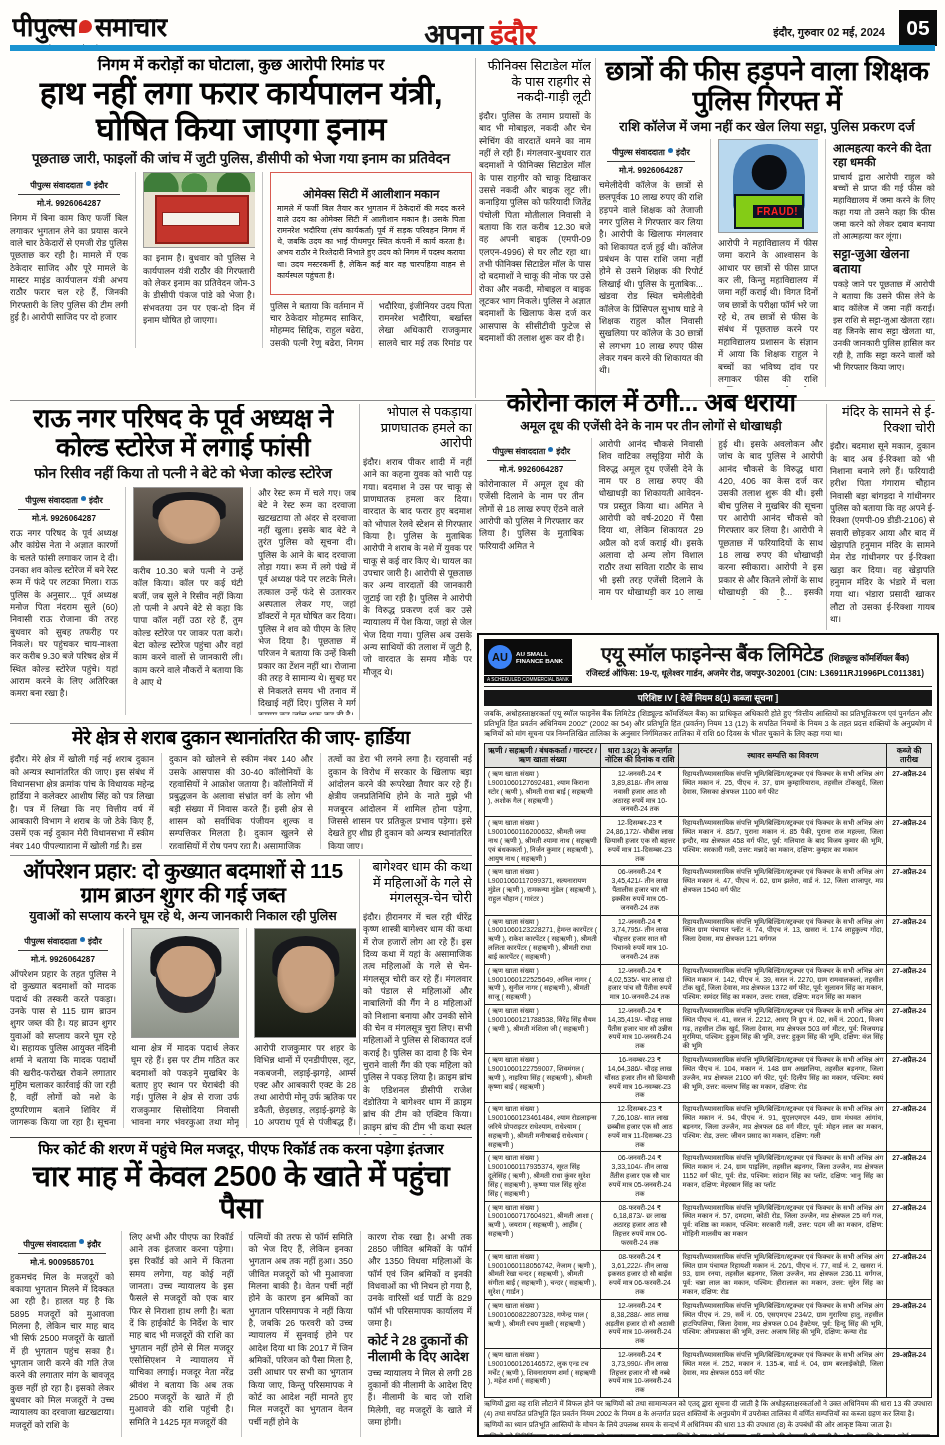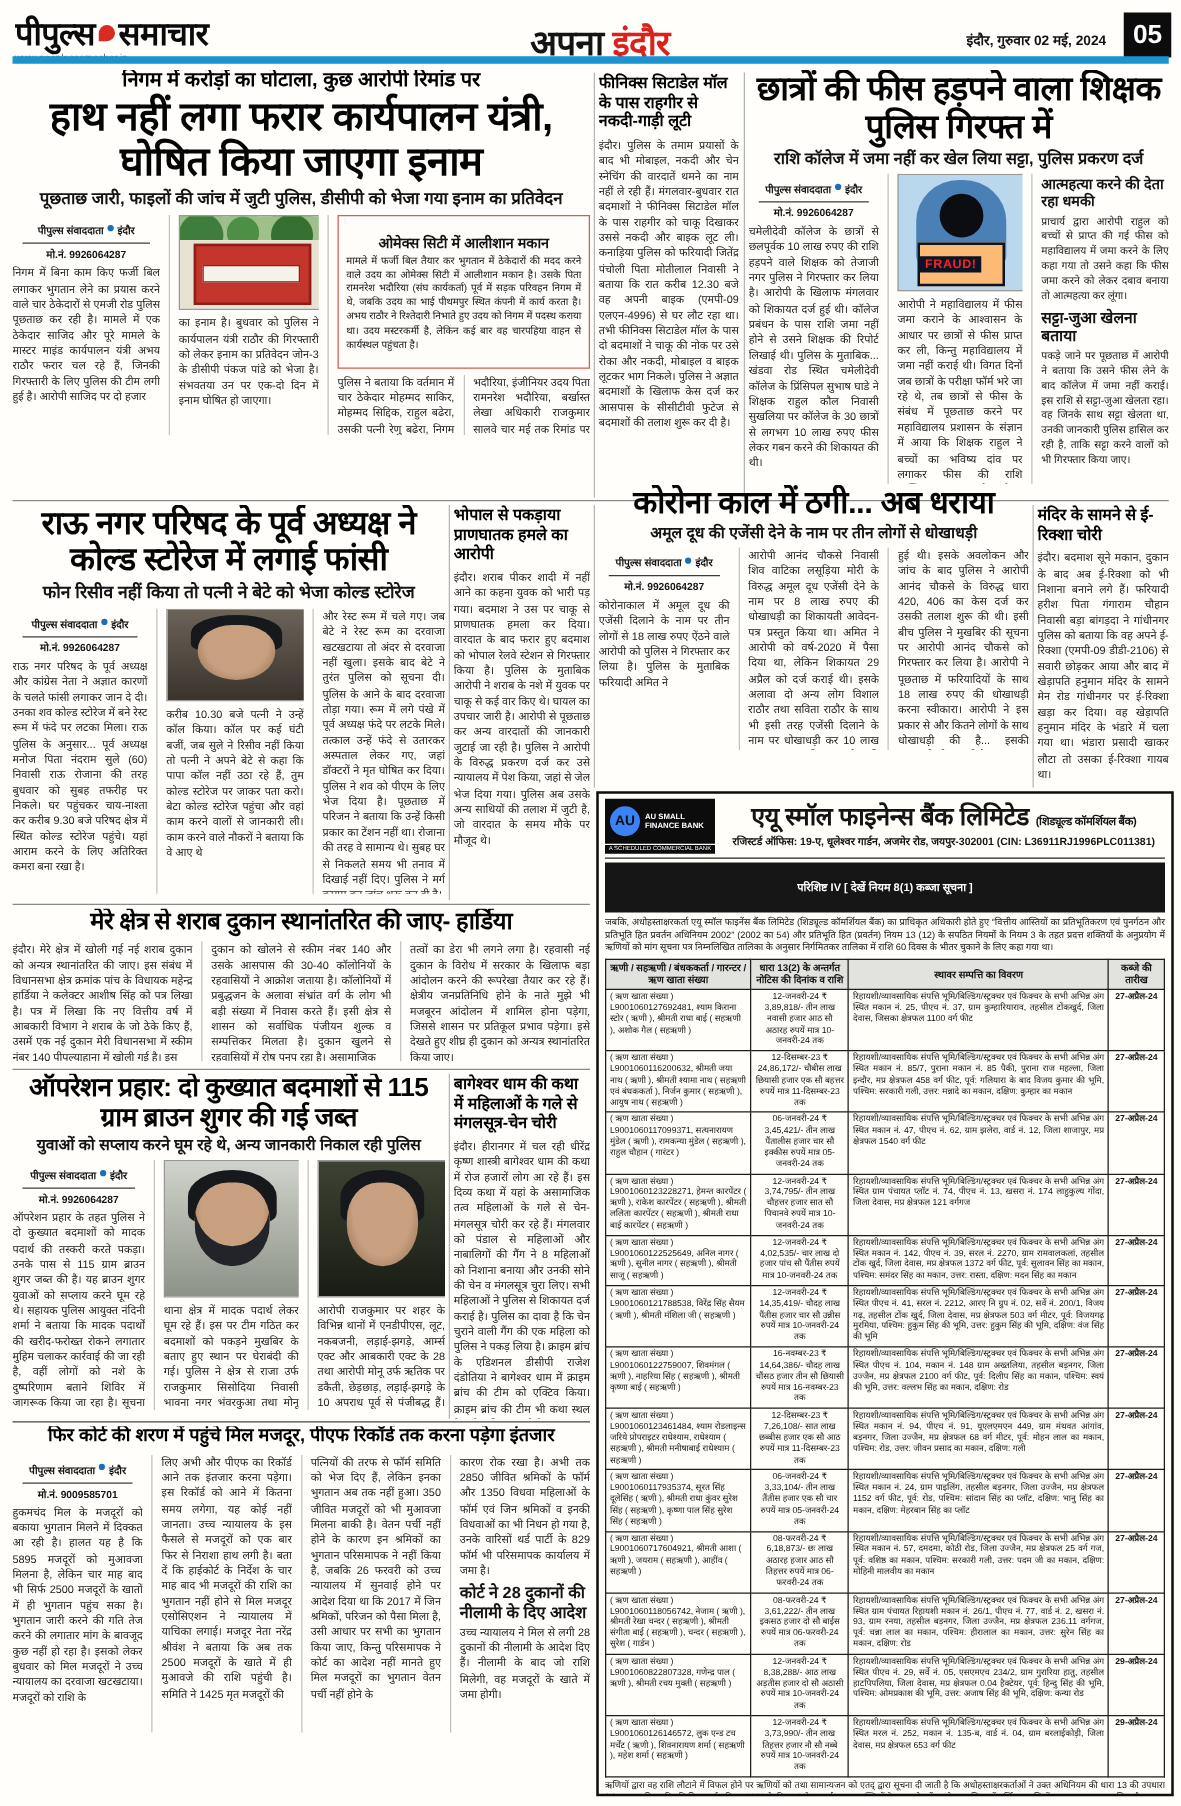--- a/index.html
+++ b/index.html
@@ -23,21 +23,21 @@
   .hl{font-weight:bold;text-align:center;color:#050505;line-height:1.12;letter-spacing:-0.4px;}
   .sub{font-weight:bold;text-align:center;line-height:1.2;}
   .byrow{text-align:center;margin:2px 8px 0;border-bottom:1px solid #3c3c3c;padding-bottom:2px;}
   .byrow span{font-size:8.2px;font-weight:bold;}
   .dot{display:inline-block;width:5px;height:5px;border-radius:50%;background:#1b6fb5;margin:0 3px 1px;vertical-align:middle;}
   .phone{font-size:8.2px;font-weight:bold;text-align:center;margin:2px 0 4px;}
   .bt{font-size:8.7px;text-align:justify;line-height:1.42;color:#1b1b1b;}
   .cols{display:flex;align-items:stretch;}
   .c{overflow:hidden;}
   .c + .c{border-left:1px solid #c2c2c2;padding-left:7px;margin-left:7px;}
-  .shl{font-size:12.8px;font-weight:bold;text-align:left;line-height:1.22;margin-bottom:5px;color:#000;}
+  .shl{font-size:12.8px;font-weight:normal;text-align:right;line-height:1.22;margin-bottom:5px;color:#000;}
   .redbox{border:1.5px solid #d85a50;padding:13px 6px;background:#fffdfa;}
   .redbox .t{font-size:11.5px;font-weight:bold;text-align:center;margin-bottom:2px;}
   .redbox .x{font-size:7.9px;text-align:justify;line-height:1.4;}
   .minihl{font-size:11.5px;font-weight:bold;line-height:1.2;margin:3px 0 2px;}
   
   .img{position:relative;border:1px solid #999;}
   .img-temple{background:linear-gradient(#cfe3ef 0 22%,#e8e2d2 22% 100%);}
   .img-temple .trees{position:absolute;left:0;top:0;width:100%;height:26%;background:
      radial-gradient(circle at 15% 80%,#3f7d3a 18%,transparent 19%),
      radial-gradient(circle at 45% 70%,#4d8f45 20%,transparent 21%),
@@ -49,36 +49,36 @@
      background:#17181c;border-radius:50% 50% 20% 20%;}
   .face::after{content:"";position:absolute;left:50%;top:16%;width:56%;height:62%;transform:translateX(-50%);
      background:radial-gradient(ellipse at 50% 32%,#c9a07f 58%,#8a6a50 100%);border-radius:46% 46% 52% 52%;}
   .beard::after{box-shadow:inset 0 -16px 0 #23242a;}
   .fraud{background:#b9d8ee;}
   .fraud .hood{position:absolute;left:50%;top:4%;width:72%;height:74%;transform:translateX(-50%);
      background:#4a80b6;border-radius:48% 48% 10% 10%;}
   .fraud .hood::after{content:"";position:absolute;left:50%;top:16%;width:48%;height:52%;transform:translateX(-50%);
      background:#0b0d12;border-radius:50%;}
   .fraud .laptop{position:absolute;left:50%;bottom:3%;width:66%;height:34%;transform:translateX(-50%);
-     background:#fdba74;border:2px solid #0b1425;display:flex;align-items:center;justify-content:flex-start;}
+     background:#84cc16;border:2px solid #0b1425;display:flex;align-items:center;justify-content:flex-end;}
   .fraud .laptop span{color:#ff2222;font-weight:bold;font-size:10px;background:#0b1425;padding:1px 4px;letter-spacing:0.5px;}
   
   .bank{border:2px solid #0d0d0d;padding:4px 5px;background:#fffef9;}
   .bank-head{display:flex;gap:6px;align-items:center;border-bottom:1px solid #222;padding-bottom:3px;}
   .aulogo{flex:0 0 88px;}
   .aulogo .top{background:#0c0c0c;color:#fff;height:36px;display:flex;align-items:center;gap:4px;padding:2px 4px;box-sizing:border-box;}
   .aucircle{width:24px;height:24px;border-radius:50%;background:#3b82f6;color:#111;font-weight:bold;font-size:11px;
      display:flex;align-items:center;justify-content:center;flex:0 0 24px;}
   .autext{font-size:6.2px;font-weight:bold;line-height:1.15;}
   .ausub{background:#0c0c0c;color:#fff;font-size:4.8px;text-align:center;padding:1px 0;margin-top:1px;}
   .bank-titles{flex:1;text-align:center;}
   .bank-title{font-size:20px;font-weight:bold;letter-spacing:-0.3px;line-height:1.05;}
   .bank-title small{font-size:9px;margin-top:48px;}
   .bank-regd{font-size:8.4px;font-weight:bold;margin-top:2px;}
-  .bank-bar{background:#161616;color:#fff;font-size:8.8px;font-weight:bold;text-align:center;padding:14px 0;margin:3px 0;}
+  .bank-bar{background:#161616;color:#fff;font-size:8.8px;font-weight:bold;text-align:center;padding:2px 0;margin:3px 0;}
   .bank-intro{font-size:7.4px;text-align:justify;line-height:1.38;margin-bottom:3px;}
   table.bnk{width:100%;border-collapse:collapse;table-layout:fixed;}
   .bnk th{border:1px solid #1c1c1c;background:#e2e2df;font-size:7.8px;font-weight:bold;padding:2px;line-height:1.25;}
   .bnk td{border:1px solid #1c1c1c;font-size:6.9px;line-height:1.28;padding:2px 3px;vertical-align:top;}
   .bnk td.n{text-align:center;}
   .bnk td.p{text-align:justify;}
   .bnk td.d{text-align:center;font-weight:bold;}
   .bank-foot{font-size:7.1px;text-align:justify;line-height:1.35;margin-top:2px;}
 </style>
 </head>
@@ -257,20 +257,21 @@
 
   <div class="sec" style="left:363px;top:859px;width:109px;height:276px;">
     <div class="shl">बागेश्वर धाम की कथा में महिलाओं के गले से मंगलसूत्र-चेन चोरी</div>
     <div class="bt">इंदौर। हीरानगर में चल रही धीरेंद्र कृष्ण शास्त्री बागेश्वर धाम की कथा में रोज हजारों लोग आ रहे हैं। इस दिव्य कथा में यहां के असामाजिक तत्व महिलाओं के गले से चेन-मंगलसूत्र चोरी कर रहे हैं। मंगलवार को पंडाल से महिलाओं और नाबालिगों की गैंग ने 8 महिलाओं को निशाना बनाया और उनकी सोने की चेन व मंगलसूत्र चुरा लिए। सभी महिलाओं ने पुलिस से शिकायत दर्ज कराई है। पुलिस का दावा है कि चेन चुराने वाली गैंग की एक महिला को पुलिस ने पकड़ लिया है। क्राइम ब्रांच के एडिशनल डीसीपी राजेश दंडोतिया ने बागेश्वर धाम में क्राइम ब्रांच की टीम को एक्टिव किया। क्राइम ब्रांच की टीम भी कथा स्थल के फुटेज निकाल रही है।</div>
   </div>
   <div class="vline" style="left:359px;top:859px;height:276px;"></div>
 
   <div class="hline" style="left:10px;top:1137px;width:462px;background:#444;"></div>
   <div class="sec" style="left:10px;top:1141px;width:462px;height:296px;">
     <div class="kick" style="font-size:14.5px;">फिर कोर्ट की शरण में पहुंचे मिल मजदूर, पीएफ रिकॉर्ड तक करना पड़ेगा इंतजार</div>
+    <div class="hl" style="font-size:29px;font-weight:bold;margin-top:2px;">चार माह में केवल 2500 के खाते में पहुंचा पैसा</div>
     <div class="cols" style="margin-top:6px;height:222px;">
       <div class="c" style="flex:1;">
         <div class="byrow">
           <span>पीपुल्स संवाददाता</span><span class="dot"></span><span>इंदौर</span>
         </div>
         <div class="phone">मो.नं. 9009585701</div>
         <div class="bt">हुकमचंद मिल के मजदूरों को बकाया भुगतान मिलने में दिक्कत आ रही है। हालत यह है कि 5895 मजदूरों को मुआवजा मिलना है, लेकिन चार माह बाद भी सिर्फ 2500 मजदूरों के खातों में ही भुगतान पहुंच सका है। भुगतान जारी करने की गति तेज करने की लगातार मांग के बावजूद कुछ नहीं हो रहा है। इसको लेकर बुधवार को मिल मजदूरों ने उच्च न्यायालय का दरवाजा खटखटाया। मजदूरों को राशि के</div>
       </div>
       <div class="c bt" style="flex:1;">लिए अभी और पीएफ का रिकॉर्ड आने तक इंतजार करना पड़ेगा। इस रिकॉर्ड को आने में कितना समय लगेगा, यह कोई नहीं जानता। उच्च न्यायालय के इस फैसले से मजदूरों को एक बार फिर से निराशा हाथ लगी है। बता दें कि हाईकोर्ट के निर्देश के चार माह बाद भी मजदूरों की राशि का भुगतान नहीं होने से मिल मजदूर एसोसिएशन ने न्यायालय में याचिका लगाई। मजदूर नेता नरेंद्र श्रीवंश ने बताया कि अब तक 2500 मजदूरों के खाते में ही मुआवजे की राशि पहुंची है। समिति ने 1425 मृत मजदूरों की</div>
       <div class="c bt" style="flex:1;">पत्नियों की तरफ से फॉर्म समिति को भेज दिए हैं, लेकिन इनका भुगतान अब तक नहीं हुआ। 350 जीवित मजदूरों को भी मुआवजा मिलना बाकी है। वेतन पर्ची नहीं होने के कारण इन श्रमिकों का भुगतान परिसमापक ने नहीं किया है, जबकि 26 फरवरी को उच्च न्यायालय में सुनवाई होने पर आदेश दिया था कि 2017 में जिन श्रमिकों, परिजन को पैसा मिला है, उसी आधार पर सभी का भुगतान किया जाए, किन्तु परिसमापक ने कोर्ट का आदेश नहीं मानते हुए मिल मजदूरों का भुगतान वेतन पर्ची नहीं होने के</div>

